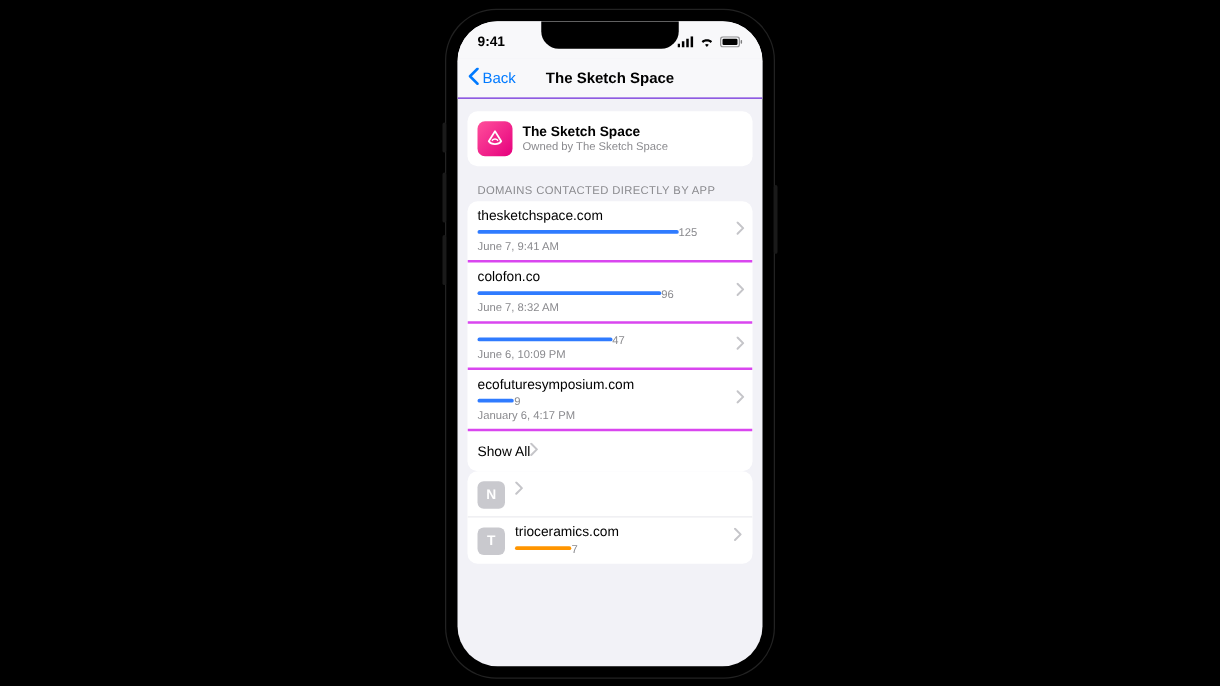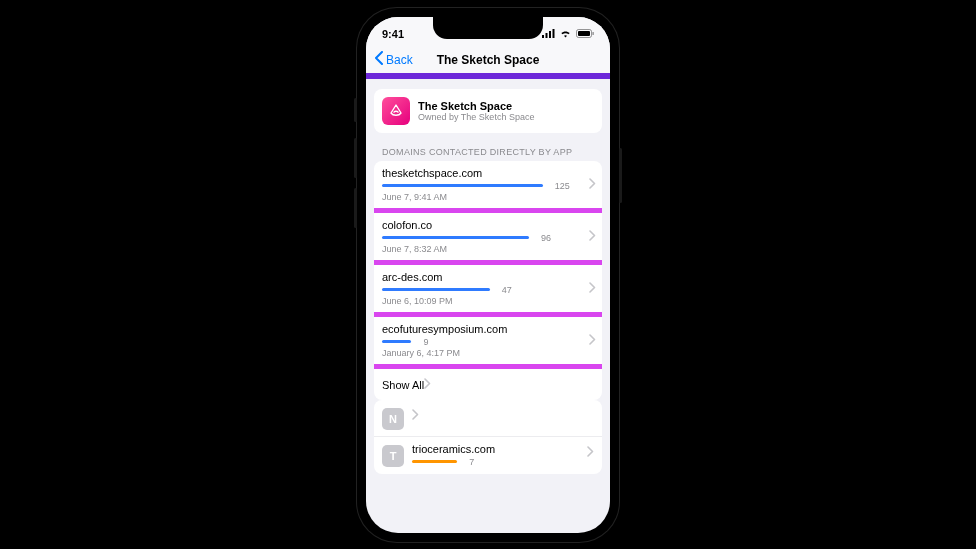--- a/index.html
+++ b/index.html
@@ -58,21 +58,21 @@
   }
   .statusbar .right { display:flex; gap:4px; align-items:center; }
   .signal, .wifi, .battery { display:inline-block; }
   .signal svg, .wifi svg, .battery svg { display:block; }
   .navbar {
     background: #f8f8fa;
     height: 32px;
     display: flex;
     align-items: center;
     position: relative;
-    border-bottom: 6px solid #6d28d9;
+    border-bottom: 1px solid #6d28d9;
     padding: 0 8px;
   }
   .back-btn {
     display: flex;
     align-items: center;
     color: #007aff;
     font-size: 12px;
     gap: 2px;
   }
   .nav-title {
@@ -114,35 +114,35 @@
     margin: 14px 0 4px 8px;
     text-transform: uppercase;
   }
   .list {
     background:#fff;
     border-radius:8px;
     overflow:hidden;
   }
   .row {
     padding: 6px 8px 6px 8px;
-    border-bottom: 5px solid #d946ef;
+    border-bottom: 2px solid #d946ef;
     position: relative;
   }
   .row:last-child { border-bottom:none; }
   .row .chev {
     position:absolute;
     right:6px; top:50%;
     transform:translateY(-50%);
     color:#c5c5c9;
   }
   .domain-name { font-size: 11px; color:#000; }
   .barline {
     display:flex;
     align-items:center;
-    gap:12px;
+    gap:0;
     margin: 2px 0 1px;
     padding-right: 16px;
   }
   .bar {
     height: 3px;
     border-radius: 2px;
   }
   .bar.blue { background:#2f7bff; }
   .bar.orange { background:#ff9500; }
   .count { font-size: 9px; color:#8a8a8e; }
@@ -250,21 +250,20 @@
             <div class="barline">
               <div class="bar blue" style="width:75%"></div>
               <span class="count">96</span>
             </div>
             <div class="timestamp">June 7, 8:32 AM</div>
             <span class="chev"><svg width="7" height="11" viewBox="0 0 7 11">
                 <path d="M1 1 L5.5 5.5 L1 10" stroke="#c5c5c9" stroke-width="1.6" fill="none" stroke-linecap="round" stroke-linejoin="round"></path>
               </svg></span>
           </div>
           <div class="row">
-            <div class="domain-name">arc-des.com</div>
             <div class="barline">
               <div class="bar blue" style="width:55%"></div>
               <span class="count">47</span>
             </div>
             <div class="timestamp">June 6, 10:09 PM</div>
             <span class="chev"><svg width="7" height="11" viewBox="0 0 7 11">
                 <path d="M1 1 L5.5 5.5 L1 10" stroke="#c5c5c9" stroke-width="1.6" fill="none" stroke-linecap="round" stroke-linejoin="round"></path>
               </svg></span>
           </div>
           <div class="row">

